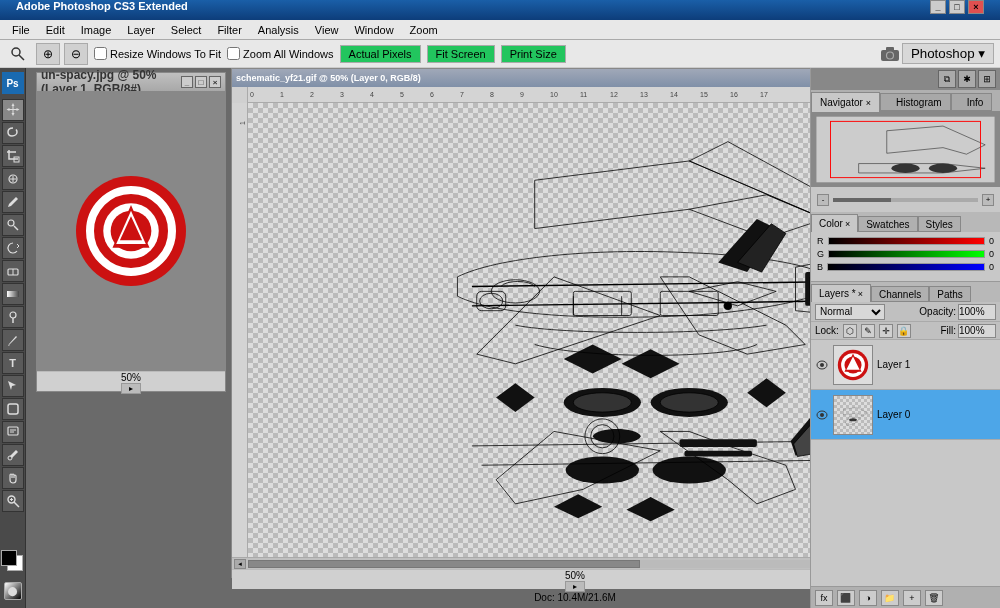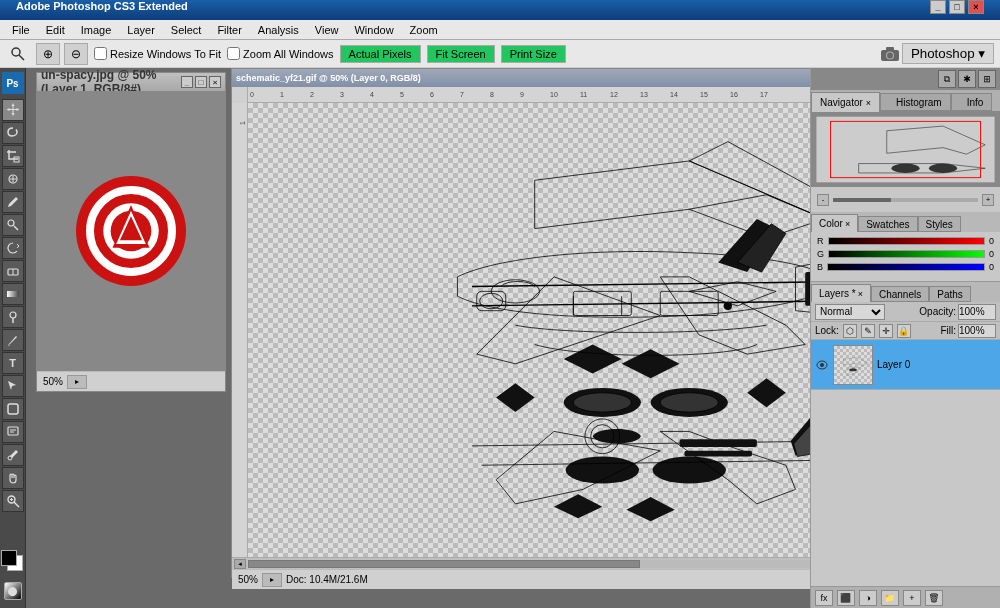--- a/index.html
+++ b/index.html
@@ -175,20 +175,21 @@
       overflow: hidden;
     }
     .doc-status-bar {
       height: 20px;
       background: #d0d0d0;
       border-top: 1px solid #bbb;
       display: flex;
       align-items: center;
       padding: 0 6px;
       font-size: 10px;
+      flex-direction: column;
     }
     .ruler-h {
       height: 16px;
       background: #d4d4d4;
       border-bottom: 1px solid #aaa;
       overflow: hidden;
       display: flex;
       align-items: center;
     }
     .logo-circle {
@@ -835,20 +836,40 @@
         <div style="width:14px;height:14px;border:1px solid #888;background:#d0d0d0;display:flex;align-items:center;justify-content:center;font-size:9px;cursor:pointer;">✛</div>
         <div style="width:14px;height:14px;border:1px solid #888;background:#d0d0d0;display:flex;align-items:center;justify-content:center;font-size:9px;cursor:pointer;">🔒</div>
         <div style="margin-left:auto;display:flex;align-items:center;gap:2px;font-size:10px;">
           <span>Fill:</span>
           <input type="text" value="100%" style="width: 38px; height: 14px; font-size: 10px; border: 1px solid rgb(136, 136, 136); background: rgb(216, 216, 216);">
         </div>
       </div>
 
       <div id="layers-list">
 
+        <div class="layer-item">
+          <div style="width:14px;height:14px;display:flex;align-items:center;justify-content:center;">
+            <svg width="12" height="10" viewBox="0 0 12 10">
+                <ellipse cx="6" cy="5" rx="5" ry="4" fill="none" stroke="#333" stroke-width="1"></ellipse>
+                <circle cx="6" cy="5" r="2" fill="#333"></circle>
+              </svg>
+          </div>
+          <div class="layer-thumb">
+            <div style="width:100%;height:100%;background:#ddd;display:flex;align-items:center;justify-content:center;overflow:hidden;">
+              <svg width="38" height="38" viewBox="0 0 80 80">
+                <circle cx="40" cy="40" r="32" fill="#cc1111"></circle>
+                <circle cx="40" cy="40" r="25" fill="white"></circle>
+                <circle cx="40" cy="40" r="18" fill="#cc1111"></circle>
+                <polygon points="40,16 58,54 22,54" fill="#cc1111"></polygon>
+                <polygon points="40,22 54,50 26,50" fill="white"></polygon>
+              </svg>
+            </div>
+          </div>
+          <span class="layer-name">Layer 1</span>
+        </div>
 
         <div class="layer-item selected">
           <div style="width:14px;height:14px;display:flex;align-items:center;justify-content:center;">
             <svg width="12" height="10" viewBox="0 0 12 10">
                 <ellipse cx="6" cy="5" rx="5" ry="4" fill="none" stroke="#333" stroke-width="1"></ellipse>
                 <circle cx="6" cy="5" r="2" fill="#333"></circle>
               </svg>
           </div>
           <div class="layer-thumb">
             <div style="width:100%;height:100%;overflow:hidden;">

